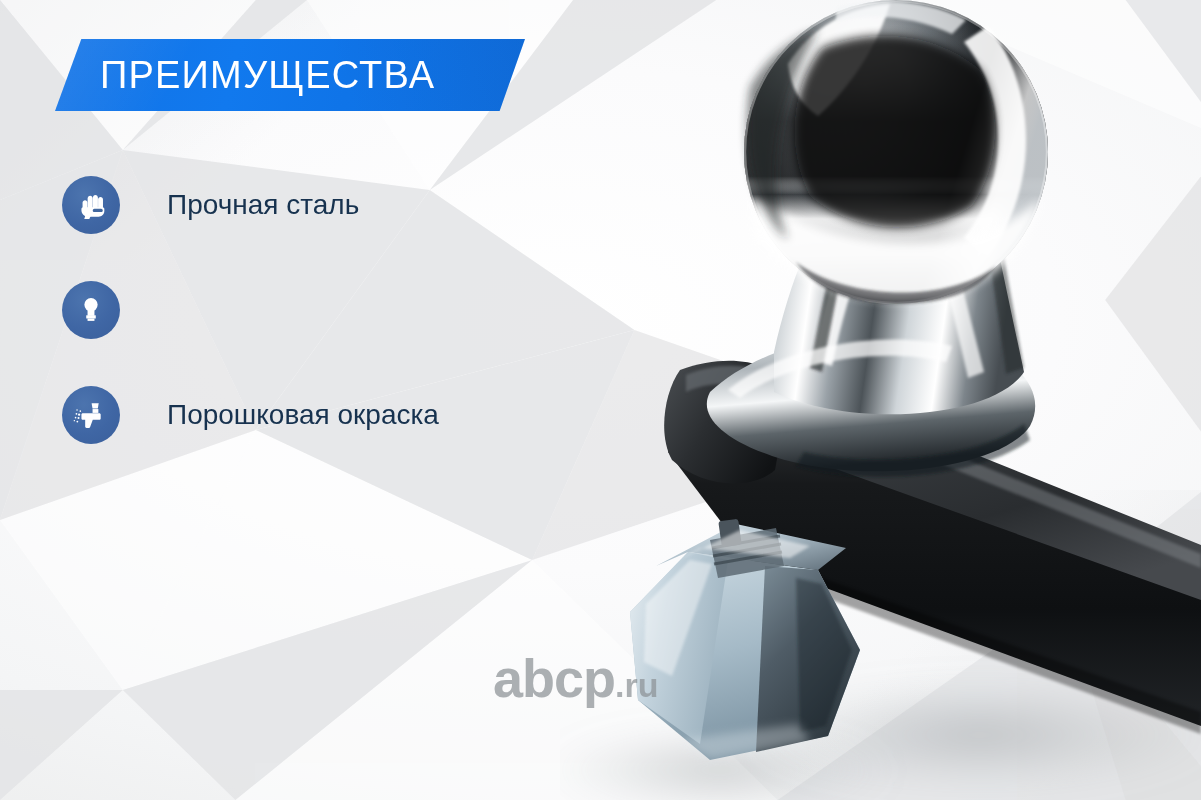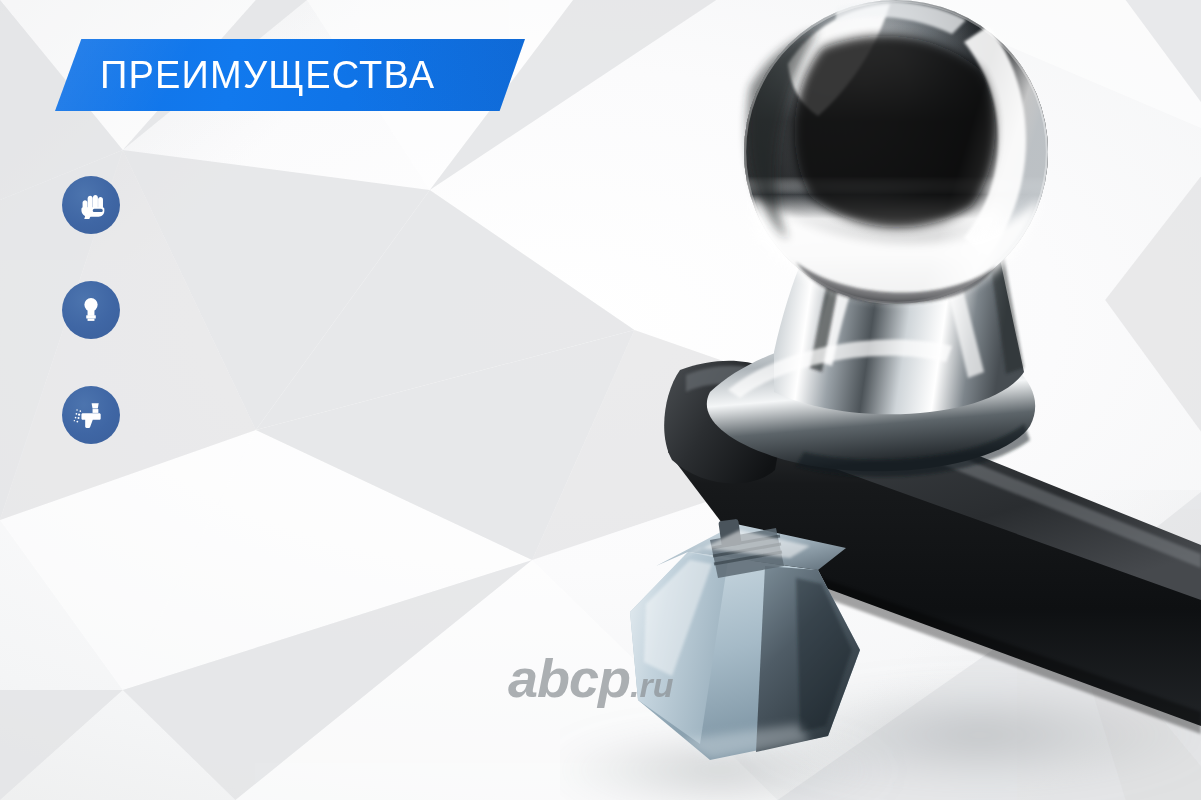--- a/index.html
+++ b/index.html
@@ -125,28 +125,27 @@
     top: 0;
     width: 641px;
     height: 800px;
     pointer-events: none;
   }
   .product svg { display: block; width: 100%; height: 100%; }
 
   
   .watermark {
     position: absolute;
-    left: 508px;
+    left: 493px;
     top: 647px;
     font-size: 54px;
     letter-spacing: -1px;
     color: rgba(140,146,150,0.72);
     font-weight: 700;
     white-space: nowrap;
-    font-style: italic;
   }
   .watermark .wm-tld {
     font-size: 34px;
     letter-spacing: 0px;
   }
 </style>
 </head>
 <body>
 
 <div id="stage">
@@ -203,20 +202,21 @@
             <path d="M17 28 c0-2.6 2-4.6 4.4-4.6 2.4 0 4.3 2 4.3 4.6 v10 h-8.7z"></path>
             <path d="M26 20.5 c0-2.7 2-4.8 4.5-4.8 2.5 0 4.5 2.1 4.5 4.8 v17.5 h-9z"></path>
             <path d="M35.3 19 c0-2.7 2-4.8 4.5-4.8 2.5 0 4.5 2.1 4.5 4.8 v19 h-9z"></path>
             <path d="M44.6 22.5 c0-2.6 1.9-4.6 4.3-4.6 2.4 0 4.4 2 4.4 4.6 v15.5 h-8.7z"></path>
             <path d="M14.5 36 h38 c1.8 0 3.2 1.4 3.2 3.2 v3.6 c0 5.6-4.6 10.2-10.2 10.2 h-19 c-6.4 0-11.5-5.2-11.5-11.5 v-2.3 c0-1.8 1.4-3.2 3.2-3.2z"></path>
             <path d="M38 38.8 h12 c1.6 0 2.9 1.3 2.9 2.9 0 1.6-1.3 2.9-2.9 2.9 h-12 c-1.6 0-2.9-1.3-2.9-2.9 0-1.6 1.3-2.9 2.9-2.9z" fill="#41679f"></path>
             <path d="M22 50 h10 l-3 7 h-9z"></path>
           </g>
         </svg>
       </div>
+      <div class="feature-label">Прочная сталь</div>
     </div>
 
     <div class="feature-row">
       <div class="feature-icon">
         <svg width="34" height="34" viewBox="0 0 64 64">
           <g fill="#ffffff">
             <circle cx="32" cy="22" r="12.5"></circle>
             <path d="M25.5 30 h13 v13 h-13z"></path>
             <path d="M23 42 h18 v6 h-18z"></path>
             <path d="M25.5 48 h13 v4.5 h-13z"></path>
@@ -236,20 +236,21 @@
             <circle cx="7.5" cy="30" r="1.5"></circle>
             <circle cx="11" cy="37" r="1.7"></circle>
             <circle cx="6" cy="36.5" r="1.4"></circle>
             <circle cx="9" cy="43" r="1.5"></circle>
             <circle cx="4" cy="41.5" r="1.2"></circle>
             <circle cx="14" cy="25.5" r="1.4"></circle>
             <circle cx="8.5" cy="23.5" r="1.2"></circle>
           </g>
         </svg>
       </div>
+      <div class="feature-label">Порошковая окраска</div>
     </div>
 
   </div>
 
   <div class="product">
     <svg viewBox="0 0 641 800" preserveAspectRatio="none">
       <defs>
 
         <radialGradient id="ballBase" cx="40%" cy="28%" r="78%">
           <stop offset="0%" stop-color="#fdfdfd"></stop>

